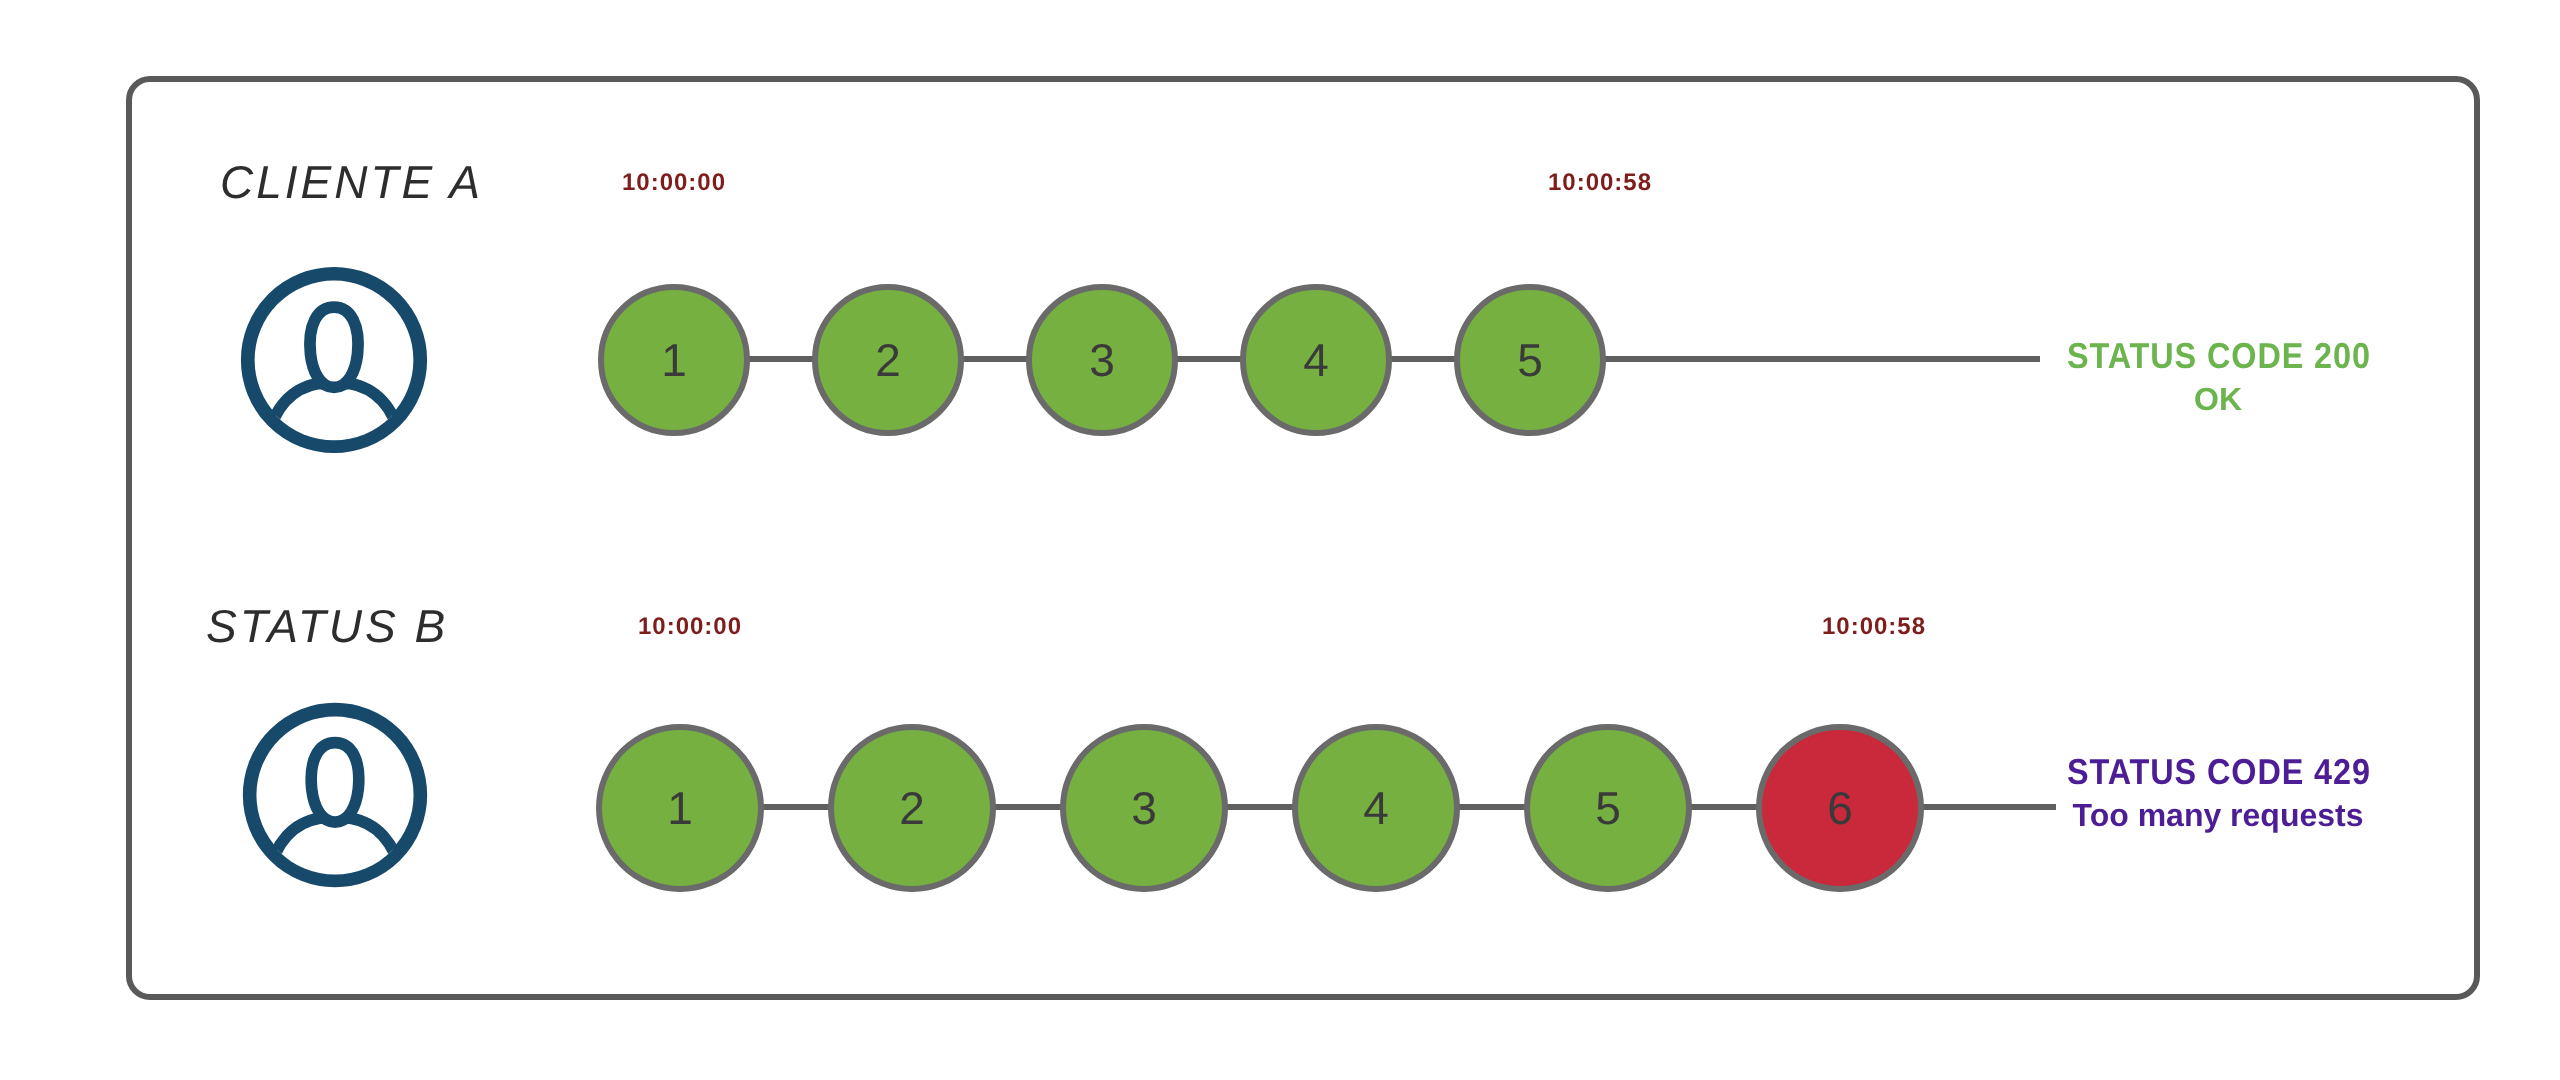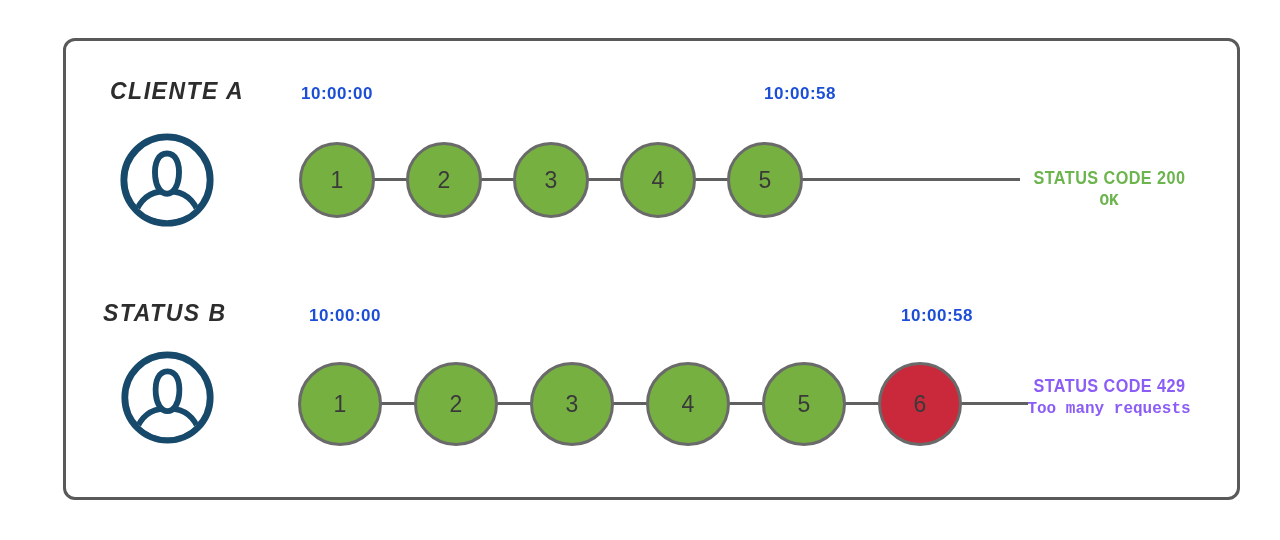--- a/index.html
+++ b/index.html
@@ -5,48 +5,48 @@
   html,body{margin:0;padding:0;background:#ffffff;}
   .canvas{
     position:relative;width:1280px;height:540px;overflow:hidden;
     font-family:"Liberation Sans",sans-serif;background:#ffffff;
   }
   .frame{
     position:absolute;left:63px;top:38px;width:1171px;height:456px;
     border:3px solid #595959;border-radius:12px;background:#ffffff;
   }
   .client-label{
-    position:absolute;font-size:23px;font-weight:700;font-style:italic;
+    position:absolute;font-size:23px;font-weight:400;font-style:italic;
     color:#2d2d2d;letter-spacing:1.5px;white-space:nowrap;
   }
   .timestamp{
-    position:absolute;transform:translateX(-50%);font-size:17px;font-weight:700;
-    color:#1d4ed8;letter-spacing:0.5px;white-space:nowrap;
+    position:absolute;transform:translateX(-50%);font-size:12px;font-weight:700;
+    color:#7f1d1d;letter-spacing:0.5px;white-space:nowrap;
   }
   .connector{
     position:absolute;height:3px;background:#606060;z-index:1;
   }
   .request-circle{
     position:absolute;z-index:2;border-radius:50%;
     border:3px solid #6a6a6a;box-sizing:border-box;
     display:flex;align-items:center;justify-content:center;
     font-size:23px;color:#3a3a3a;
   }
   .request-circle.accepted{background:#76b041;}
   .request-circle.rejected{background:#c9293a;}
   .size-a{width:76px;height:76px;}
   .size-b{width:84px;height:84px;}
   .status-block{
     position:absolute;width:210px;text-align:center;z-index:2;
     font-weight:700;line-height:21px;white-space:nowrap;
   }
   .status-line1{display:inline-block;font-size:18px;transform:scaleX(.9);letter-spacing:0.5px;}
-  .status-line2{font-size:16px;font-family:Liberation Mono, monospace;}
+  .status-line2{font-size:16px;}
   .status-ok{color:#6cb44d;}
-  .status-err{color:#8b5cf6;}
+  .status-err{color:#4c1d95;}
   .avatar{position:absolute;z-index:2;}
 </style>
 </head>
 <body>
 
 <div class="canvas">
   <div class="frame"></div>
 
   <section>
     <div class="client-label" style="left:110px;top:78px;">CLIENTE A</div>

